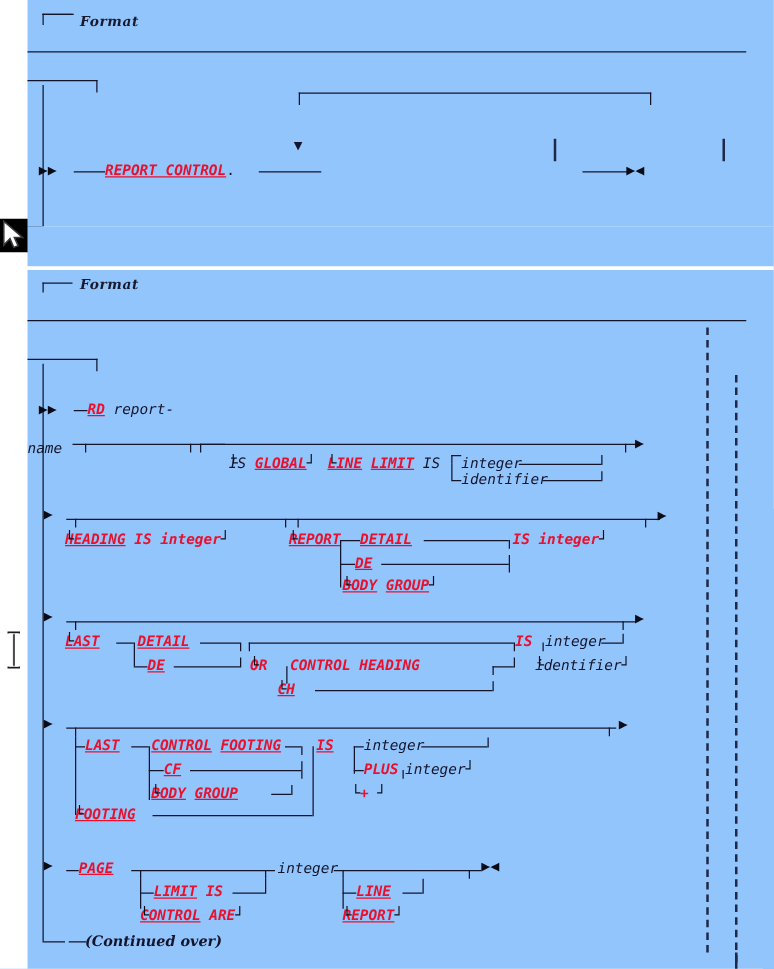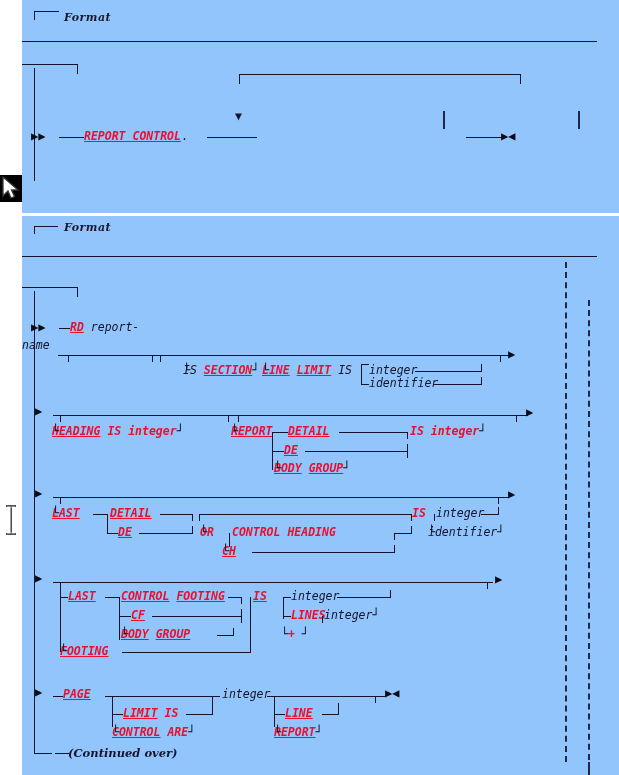--- a/index.html
+++ b/index.html
@@ -114,31 +114,31 @@
   <div class="ln lnv" style="left:34px;top:291px;height:462px;"></div>
   <div class="ln lnh" style="left:34px;top:753px;width:18px;"></div>
   <div class="ln lnh" style="left:55px;top:753px;width:14px;"></div>
 
   <div class="vr-dash" style="left:565px;top:262px;height:500px;"></div>
   <div class="vr-dash" style="left:588px;top:300px;height:470px;"></div>
 
   <div class="d" style="left:31px;top:321px;"><span class="arrow">▶▶</span></div>
   <div class="ln lnh" style="left:59px;top:328px;width:11px;"></div>
   <div class="d" style="left:70px;top:321px;"><span class="kw">RD</span><span class="var"> report-</span></div>
-  <div class="d" style="left:22px;top:339px;"><span class="var">name</span></div>
+  <div class="d" style="left:22px;top:352px;"><span class="var">name</span></div>
 
   <div class="ln lnh" style="left:58px;top:355px;width:122px;"></div>
   <div class="ln lnv" style="left:68px;top:355px;height:7px;"></div>
   <div class="ln lnv" style="left:152px;top:355px;height:7px;"></div>
   <div class="ln lnv" style="left:160px;top:355px;height:7px;"></div>
   <div class="ln lnh" style="left:160px;top:355px;width:350px;"></div>
   <div class="ln lnv" style="left:500px;top:355px;height:7px;"></div>
   <div class="d" style="left:508px;top:348px;"><span class="arrow">▶</span></div>
 
-  <div class="d" style="left:183px;top:364px;"><span class="cap">└</span><span class="lit">IS </span><span class="kw">SECTION</span><span class="cap">┘</span></div>
+  <div class="d" style="left:183px;top:364px;"><span class="cap">└</span><span class="lit">IS </span><span class="kw">GLOBAL</span><span class="cap">┘</span></div>
   <div class="d" style="left:262px;top:364px;"><span class="cap">└</span><span class="kw">LINE</span> <span class="kw">LIMIT</span><span class="lit"> IS</span></div>
   <div class="ln lnv" style="left:361px;top:364px;height:7px;"></div>
   <div class="ln lnh" style="left:361px;top:364px;width:8px;"></div>
   <div class="d" style="left:369px;top:364px;"><span class="var">integer</span></div>
   <div class="ln lnh" style="left:415px;top:371px;width:66px;"></div>
   <div class="ln lnv" style="left:481px;top:364px;height:8px;"></div>
 
   <div class="ln lnv" style="left:361px;top:371px;height:13px;"></div>
   <div class="ln lnh" style="left:361px;top:384px;width:8px;"></div>
   <div class="d" style="left:369px;top:377px;"><span class="var">identifier</span></div>
@@ -241,21 +241,21 @@
   <div class="ln lnv" style="left:250px;top:604px;height:49px;"></div>
 
   <div class="d" style="left:253px;top:590px;"><span class="kw">IS</span></div>
   <div class="ln lnv" style="left:283px;top:597px;height:22px;"></div>
   <div class="ln lnh" style="left:283px;top:597px;width:8px;"></div>
   <div class="d" style="left:291px;top:590px;"><span class="var">integer</span></div>
   <div class="ln lnh" style="left:337px;top:597px;width:53px;"></div>
   <div class="ln lnv" style="left:390px;top:590px;height:8px;"></div>
 
   <div class="ln lnh" style="left:283px;top:616px;width:8px;"></div>
-  <div class="d" style="left:291px;top:609px;"><span class="kwp">LINES</span></div>
+  <div class="d" style="left:291px;top:609px;"><span class="kwp">PLUS</span></div>
   <div class="ln lnv" style="left:322px;top:616px;height:7px;"></div>
   <div class="d" style="left:324px;top:609px;"><span class="var">integer</span><span class="cap">┘</span></div>
 
   <div class="d" style="left:281px;top:628px;"><span class="cap">└</span> <span class="kwp">+</span> <span class="cap">┘</span></div>
 
   <div class="d" style="left:35px;top:686px;"><span class="arrow">▶</span></div>
   <div class="ln lnh" style="left:53px;top:696px;width:10px;"></div>
   <div class="d" style="left:63px;top:688px;"><span class="kw">PAGE</span></div>
   <div class="ln lnh" style="left:105px;top:696px;width:115px;"></div>
   <div class="ln lnv" style="left:112px;top:696px;height:7px;"></div>

